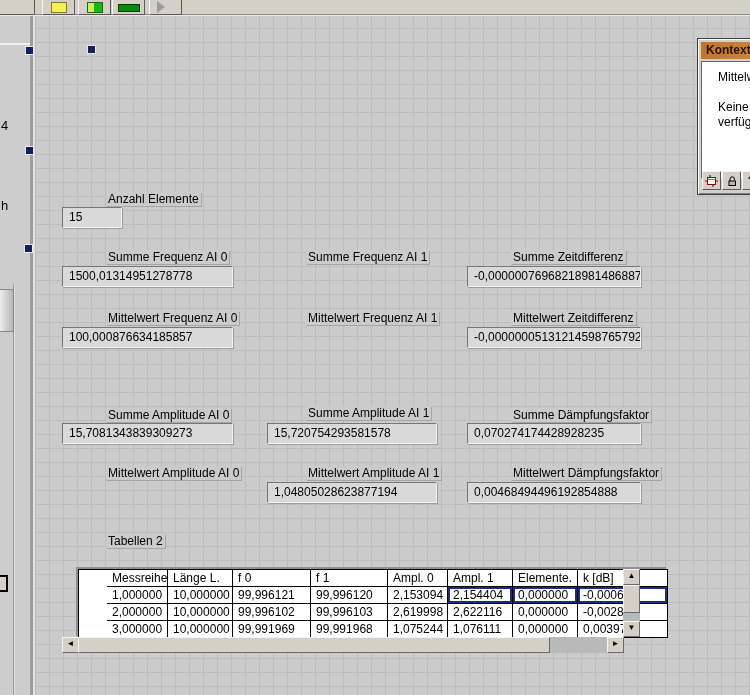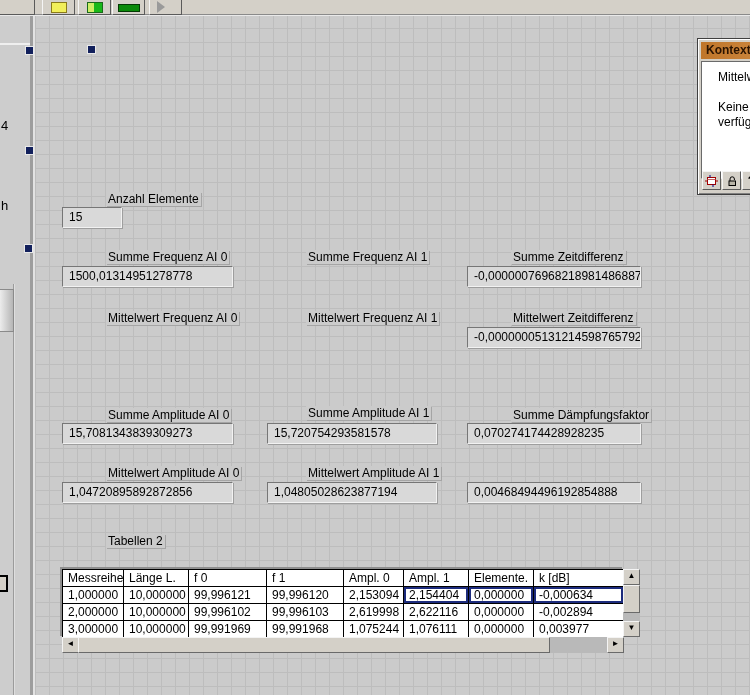--- a/index.html
+++ b/index.html
@@ -30,22 +30,22 @@
   .handle{position:absolute;width:7px;height:7px;background:#12205c;border:1px solid #e9e9e9;}
   
   .lbl{position:absolute;height:14px;line-height:14px;font-size:12px;background:#cbcbcb;
     padding:0 2px;white-space:nowrap;box-shadow:1px 1px 0 #a5a5a5;margin-left:44px;}
   .fld{position:absolute;height:19px;line-height:19px;font-size:12px;background:#d9d9d9;
     padding-left:6px;overflow:hidden;white-space:nowrap;
     border:1px solid;border-color:#767676 #f2f2f2 #f2f2f2 #767676;
     box-shadow:1px 1px 0 #9e9e9e;}
   
   .tbl{position:absolute;left:62px;top:553px;}
-  .tblgrid{position:absolute;left:0;top:0;border-top:1px solid #000;border-left:1px solid #000;
-    background:#fff;box-shadow:-2px -2px 0 #8f8f8f;}
+  .tblgrid{position:absolute;left:16px;top:0;border-top:1px solid #000;border-left:1px solid #000;
+    background:#fff;box-shadow:-2px -2px 0 #8f8f8f;padding-left:28px;}
   .trow{display:flex;height:17px;}
   .tc{box-sizing:border-box;height:17px;line-height:15px;font-size:12px;background:#fff;
     border-right:1px solid #000;border-bottom:1px solid #000;padding:1px 0 0 5px;
     overflow:hidden;white-space:nowrap;}
   .c0{width:61px}.c1{width:65px}.c2{width:78px}.c3{width:77px}
   .c4{width:60px}.c5{width:65px}.c6{width:65px}.c7{width:90px}
   .sel{box-shadow:inset 0 0 0 2px #1c2b7d;}
   .vsb{position:absolute;left:561px;top:0;width:17px;height:68px;background:#b9b9b9;}
   .hsb{position:absolute;left:0;top:68px;width:561px;height:16px;background:#b9b9b9;}
   .sbtn{position:absolute;background:#d4d0c8;border:1px solid;
@@ -109,35 +109,36 @@
     <div class="lbl" style="left:62px;top:176px">Anzahl Elemente</div>
     <div class="fld" style="left:62px;top:191px;width:52px">15</div>
 
     <div class="lbl" style="left:62px;top:234px">Summe Frequenz AI 0</div>
     <div class="fld" style="left:62px;top:250px;width:163px">1500,01314951278778</div>
     <div class="lbl" style="left:262px;top:234px">Summe Frequenz AI 1</div>
     <div class="lbl" style="left:467px;top:234px">Summe Zeitdifferenz</div>
     <div class="fld" style="left:467px;top:250px;width:166px">-0,000000769682189814868874</div>
 
     <div class="lbl" style="left:62px;top:295px">Mittelwert Frequenz AI 0</div>
+    <div class="fld" style="left:62px;top:311px;width:163px">100,000876634185857</div>
     <div class="lbl" style="left:262px;top:295px">Mittelwert Frequenz AI 1</div>
     <div class="lbl" style="left:467px;top:295px">Mittelwert Zeitdifferenz</div>
     <div class="fld" style="left:467px;top:311px;width:166px">-0,000000051312145987657925</div>
 
     <div class="lbl" style="left:62px;top:392px">Summe Amplitude AI 0</div>
     <div class="fld" style="left:62px;top:407px;width:163px">15,7081343839309273</div>
     <div class="lbl" style="left:262px;top:390px">Summe Amplitude AI 1</div>
     <div class="fld" style="left:267px;top:407px;width:162px">15,720754293581578</div>
     <div class="lbl" style="left:467px;top:392px">Summe Dämpfungsfaktor</div>
     <div class="fld" style="left:467px;top:407px;width:166px">0,070274174428928235</div>
 
     <div class="lbl" style="left:62px;top:450px">Mittelwert Amplitude AI 0</div>
-    <div class="fld" style="left:62px;top:466px;width:163px">1,04720895892872856</div>
     <div class="lbl" style="left:262px;top:450px">Mittelwert Amplitude AI 1</div>
     <div class="fld" style="left:267px;top:466px;width:162px">1,04805028623877194</div>
+    <div class="lbl" style="left:467px;top:450px">Mittelwert Dämpfungsfaktor</div>
     <div class="fld" style="left:467px;top:466px;width:166px">0,00468494496192854888</div>
 
     <div class="lbl" style="left:62px;top:518px">Tabellen 2</div>
     <div class="tbl">
       <div class="tblgrid">
         <div class="trow">
           <div class="tc c0">Messreihe</div>
           <div class="tc c1">Länge L.</div>
           <div class="tc c2">f 0</div>
           <div class="tc c3">f 1</div>

